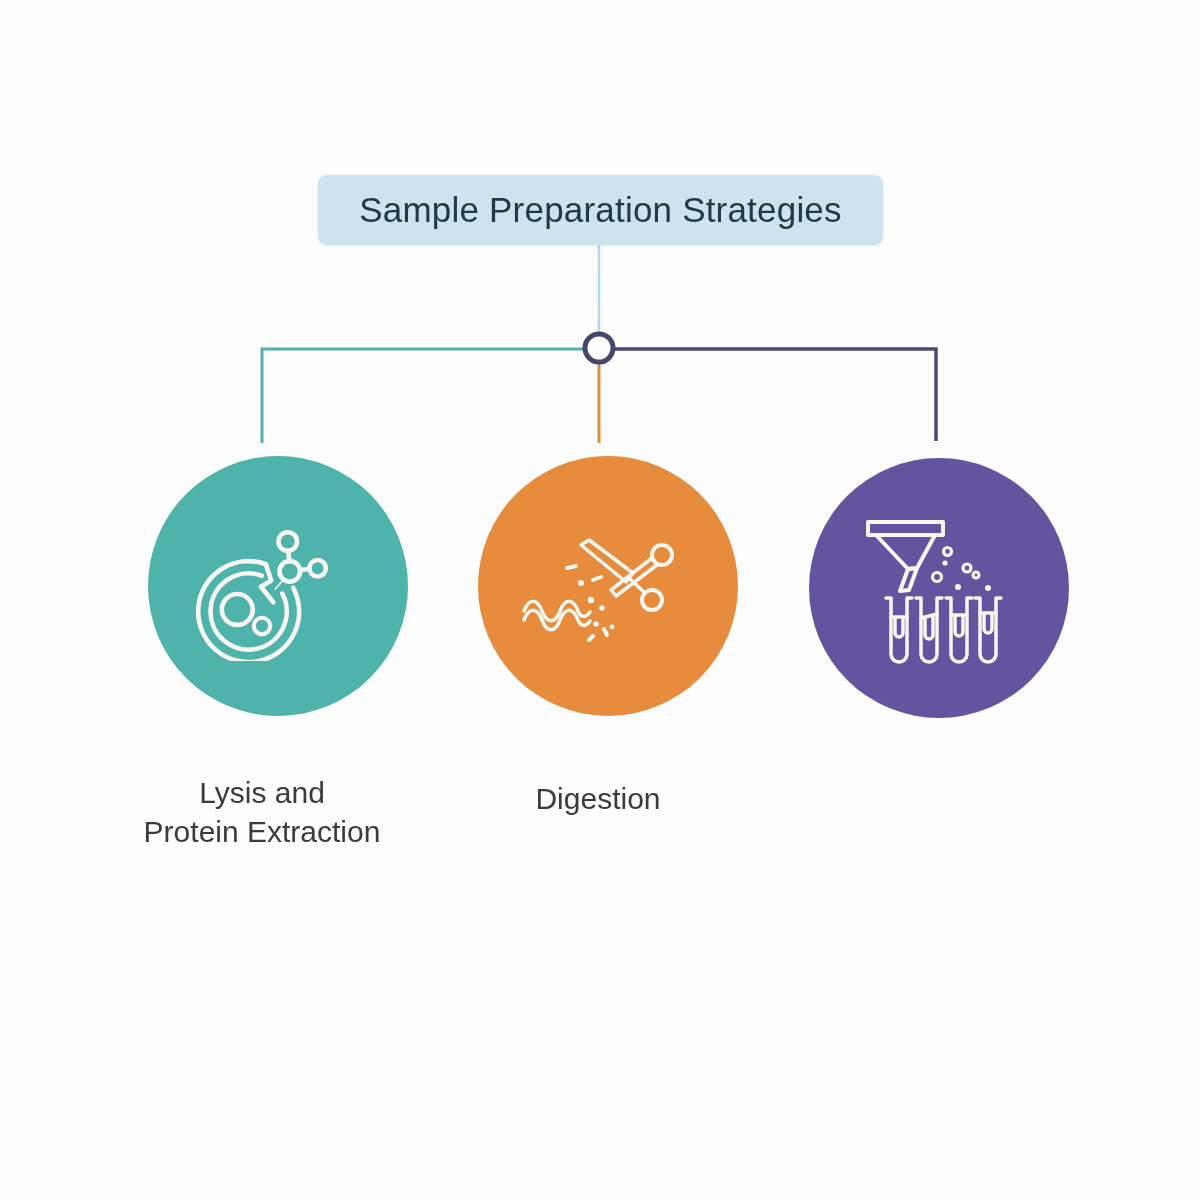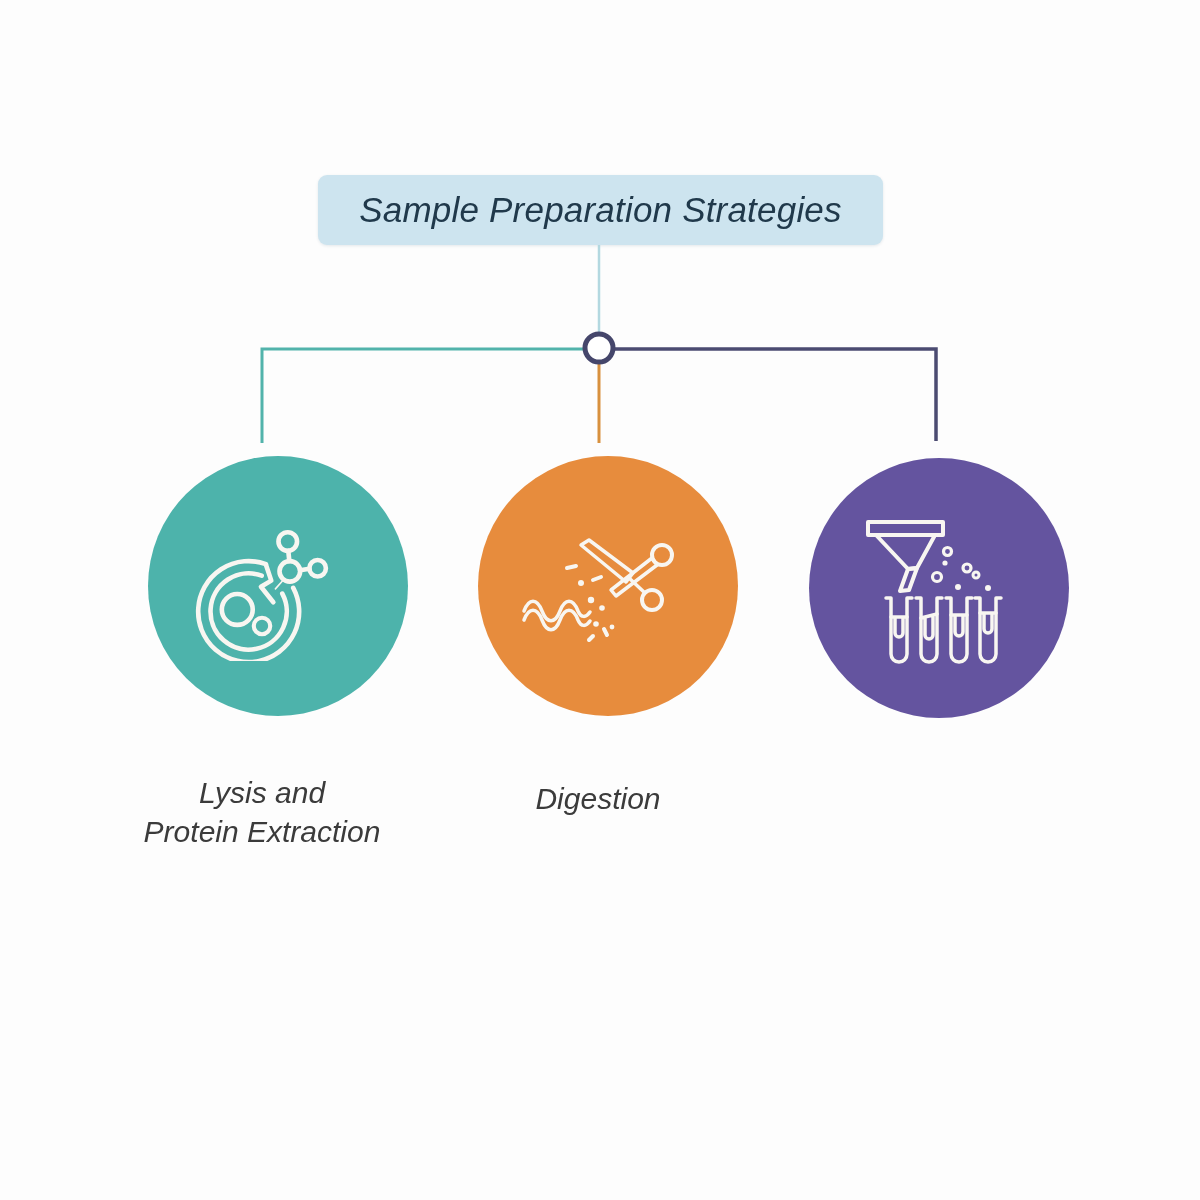--- a/index.html
+++ b/index.html
@@ -2,21 +2,21 @@
 <html><head>
 <meta charset="utf-8">
 <style>
   html,body{margin:0;padding:0;}
   body{
     width:1200px;height:1200px;
     font-family:"Liberation Sans","DejaVu Sans",sans-serif;
     background:#fdfdfd;
     overflow:hidden;
   }
-  .canvas{position:relative;width:1200px;height:1200px;font-style:italic;}
+  .canvas{position:relative;width:1200px;height:1200px;}
   .connectors{position:absolute;left:0;top:0;pointer-events:none;}
   .title-box{
     position:absolute;left:318px;top:175px;width:565px;height:70px;
     border-radius:9px;
     display:flex;align-items:center;justify-content:center;
     box-shadow:0 1px 3px rgba(40,80,110,0.12);
   }
   .title-box span{
     font-size:35px;font-weight:500;letter-spacing:0.2px;
   }

